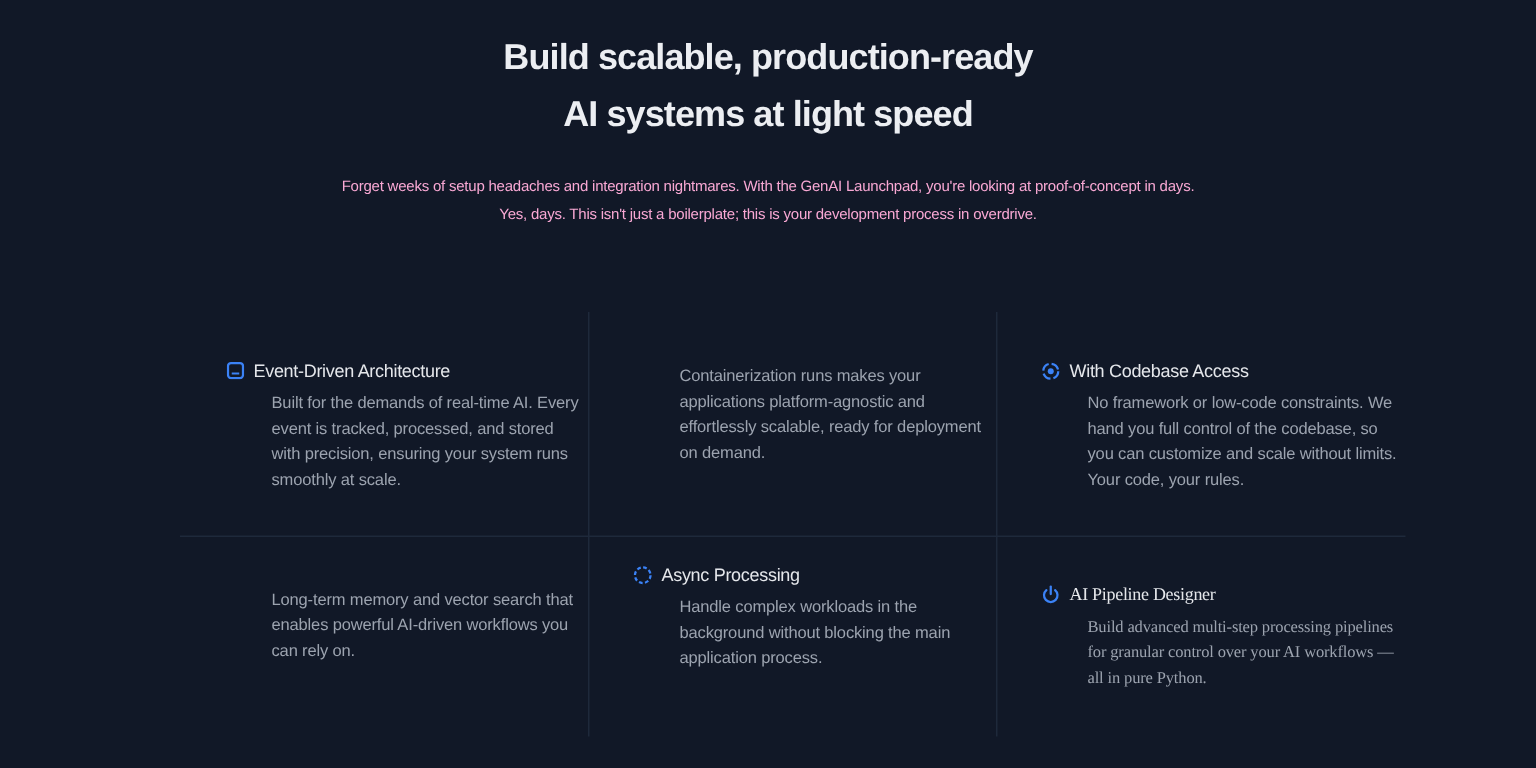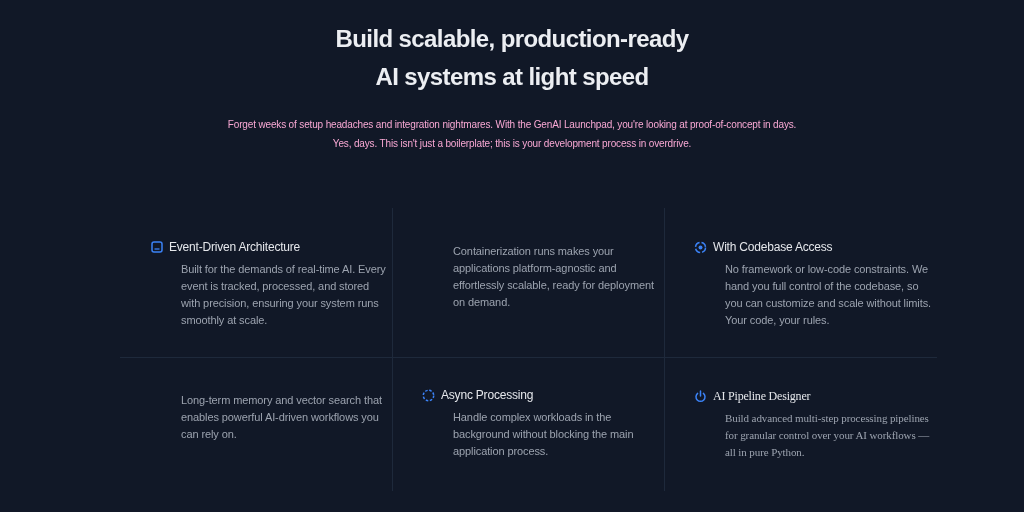--- a/index.html
+++ b/index.html
@@ -71,21 +71,21 @@
       </span>
       <span class="title">With Codebase Access</span>
     </div>
     <div class="desc">No framework or low-code constraints. We hand you full control of the codebase, so you can customize and scale without limits. Your code, your rules.</div>
   </div>
 
   <div class="feature" style="left:30px; top:179px;">
     <div class="desc">Long-term memory and vector search that enables powerful AI-driven workflows you can rely on.</div>
   </div>
 
-  <div class="feature" style="left:302px; top:178px;">
+  <div class="feature" style="left:302px; top:166px;">
     <div class="title-row">
       <span class="icon">
         <svg width="13" height="13" viewBox="0 0 13 13">
             <circle cx="6.5" cy="6.5" r="5.2" fill="none" stroke="#3b82f6" stroke-width="1.5" stroke-dasharray="2.5 1.6"></circle>
           </svg>
       </span>
       <span class="title">Async Processing</span>
     </div>
     <div class="desc">Handle complex workloads in the background without blocking the main application process.</div>
   </div>

